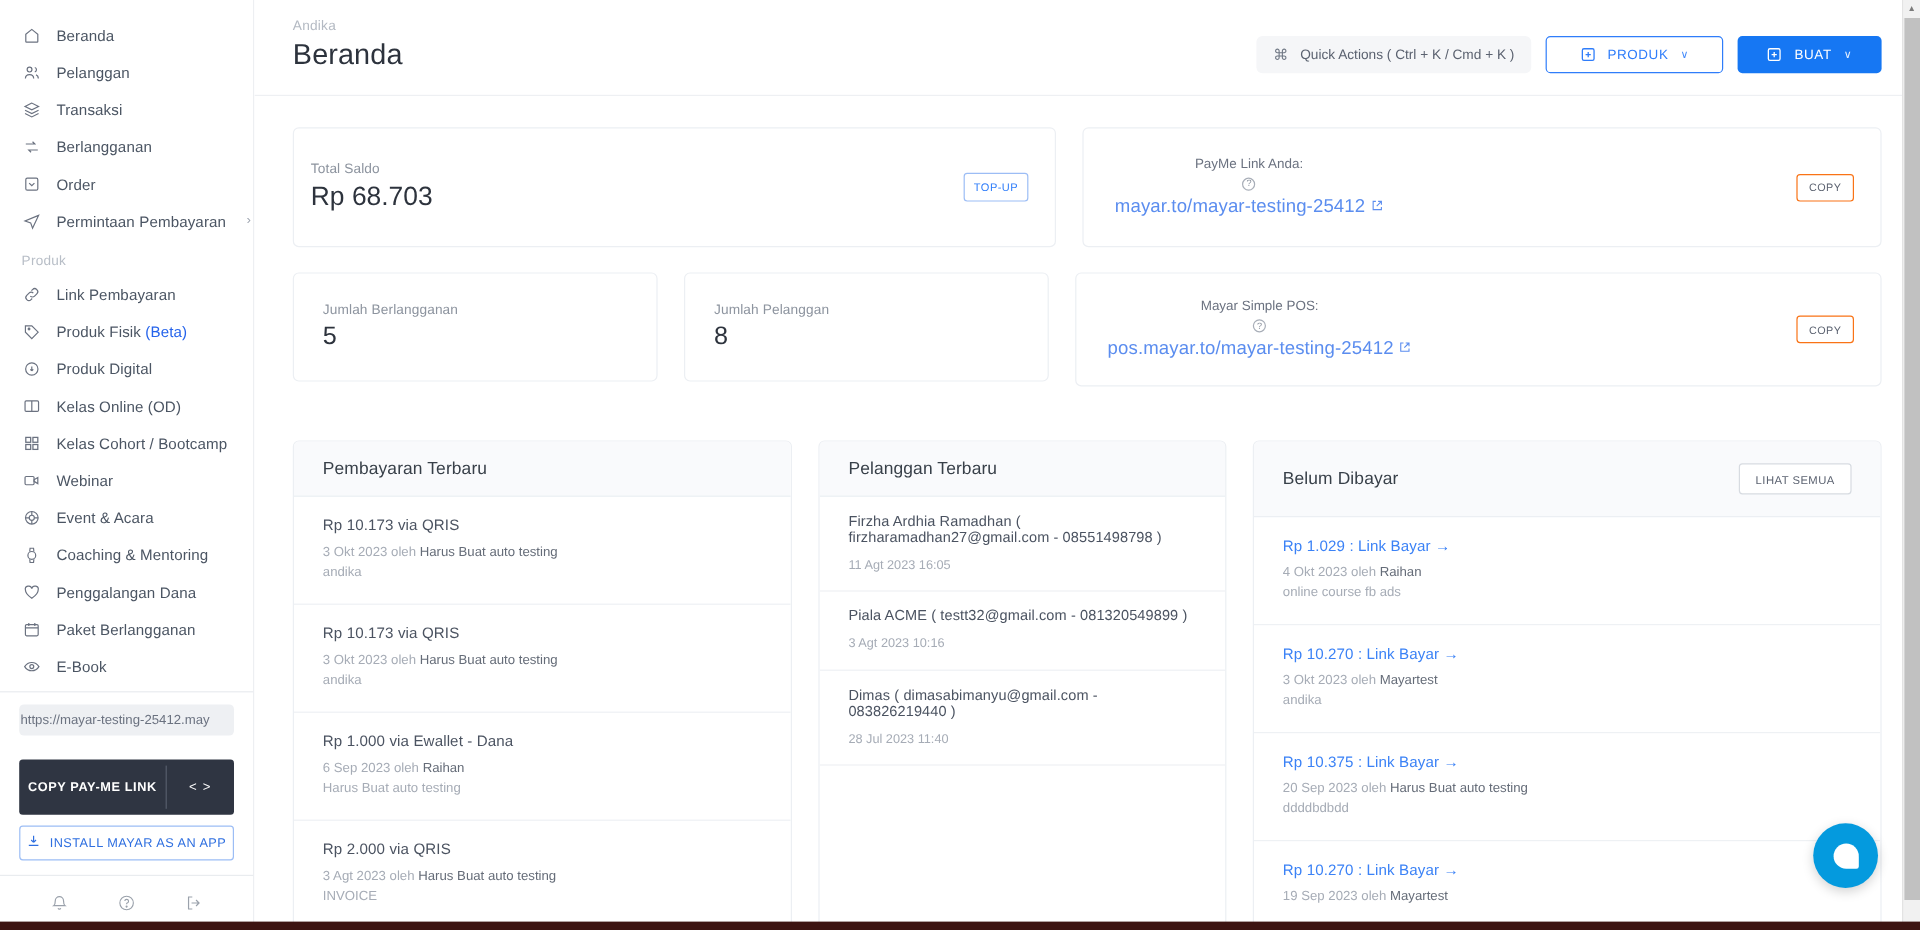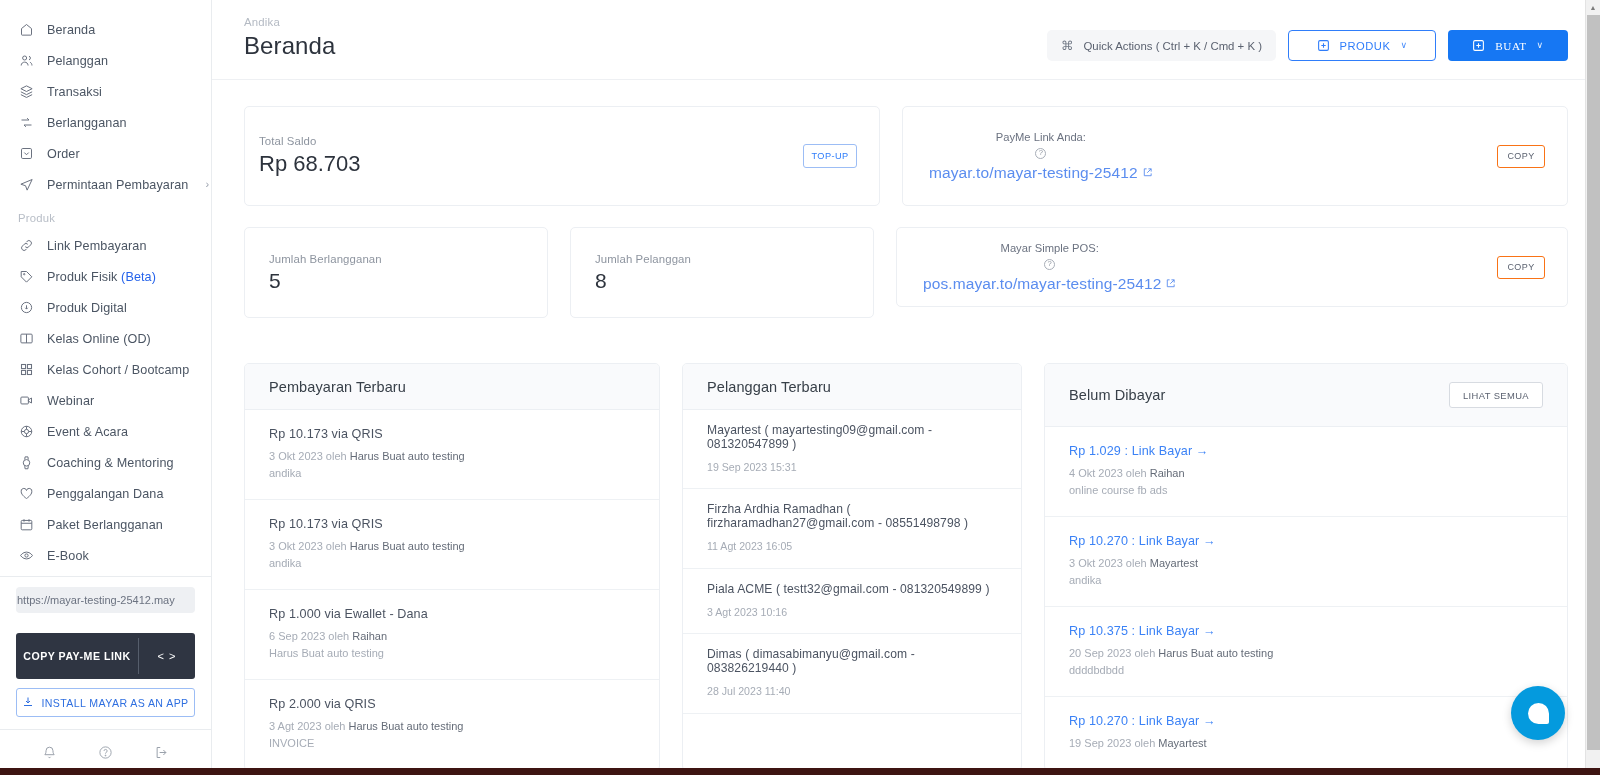--- a/index.html
+++ b/index.html
@@ -200,21 +200,20 @@
     height: 31px;
     min-width: 120px;
     background: #1677f3;
     border-radius: 4px;
     color: #ffffff;
     display: flex; align-items: center; justify-content: center;
     gap: 10px;
     font-size: 11.2px;
     letter-spacing: .5px;
     cursor: pointer;
-    font-family: Liberation Serif, serif;
   }
   .sq-plus { width: 13px; height: 13px; display: block; }
   .caret { font-size: 9px; line-height: 1; opacity: .9; }
 
   .content {
     padding: 26px 32px 0 32px;
   }
 
   
   .row-1 { display: flex; gap: 22px; }
@@ -702,21 +701,21 @@
 
       <div class="row-2">
         <div class="card mini-card">
           <div class="c-label">Jumlah Berlangganan</div>
           <div class="c-value">5</div>
         </div>
         <div class="card mini-card">
           <div class="c-label">Jumlah Pelanggan</div>
           <div class="c-value">8</div>
         </div>
-        <div class="card link-card" style="height:80px">
+        <div class="card link-card" style="height:95px">
           <div>
             <div class="lc-label">
               <span>Mayar Simple POS:</span>
               <span class="q-mark">?</span>
             </div>
             <div class="lc-link">
               <span>pos.mayar.to/mayar-testing-25412</span>
               <span>
                 <svg viewBox="0 0 24 24" fill="none" stroke="currentColor" stroke-width="2">
                     <path d="M10 4H5v15h15v-5"></path>
@@ -753,24 +752,20 @@
               <div class="prow-sub"><span>3 Agt 2023 oleh </span><b>Harus Buat auto testing</b><span class="l2">INVOICE</span></div>
             </div>
           </div>
         </section>
 
         <section class="panel panel-b">
           <div class="panel-head">
             <span class="panel-title">Pelanggan Terbaru</span>
           </div>
           <div class="plist">
-            <div class="prow tight">
-              <div class="prow-title">Mayartest ( mayartesting09@gmail.com - 081320547899 )</div>
-              <div class="prow-sub">19 Sep 2023 15:31</div>
-            </div>
             <div class="prow tight">
               <div class="prow-title">Firzha Ardhia Ramadhan ( firzharamadhan27@gmail.com - 08551498798 )</div>
               <div class="prow-sub">11 Agt 2023 16:05</div>
             </div>
             <div class="prow tight">
               <div class="prow-title">Piala ACME ( testt32@gmail.com - 081320549899 )</div>
               <div class="prow-sub">3 Agt 2023 10:16</div>
             </div>
             <div class="prow tight">
               <div class="prow-title">Dimas ( dimasabimanyu@gmail.com - 083826219440 )</div>

